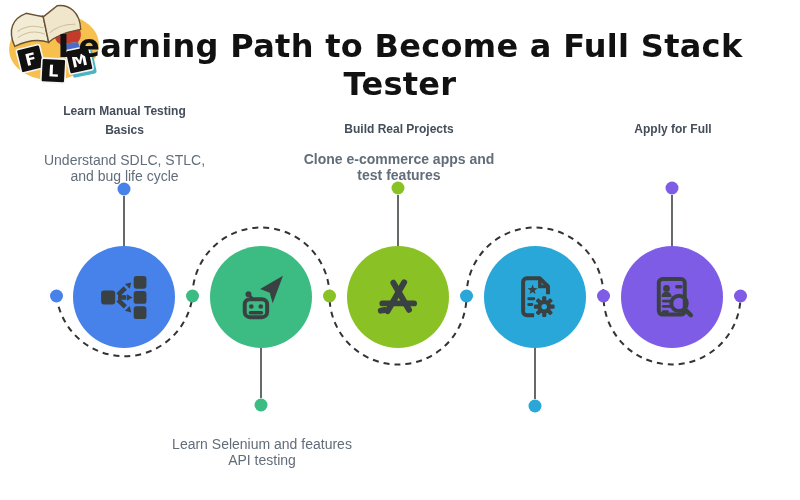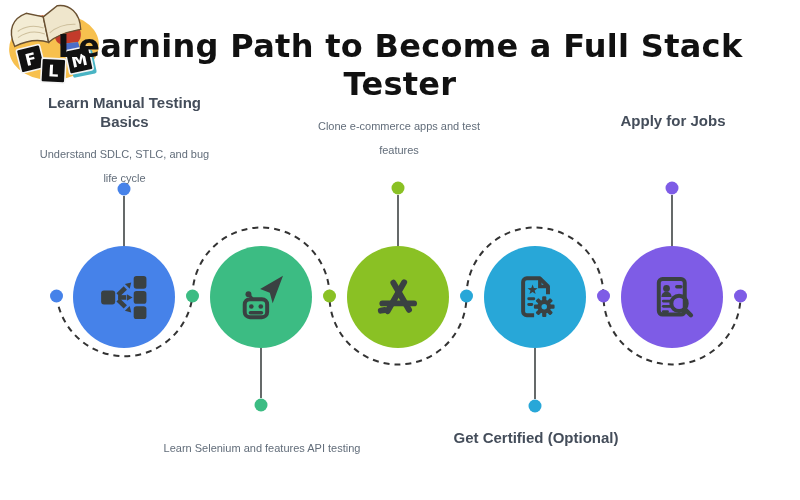--- a/index.html
+++ b/index.html
@@ -12,33 +12,33 @@
     position:absolute;left:0;right:0;top:27px;
     text-align:center;
     font-family:"DejaVu Sans", sans-serif;
     font-weight:bold;font-size:32px;letter-spacing:.3px;
     color:var(--title-color);
   }
   .logo{position:absolute;left:4px;top:2px;width:100px;height:82px;}
   .diagram{position:absolute;left:0;top:0;width:800px;height:500px;}
   .label{position:absolute;text-align:center;}
   .label h2{
-    margin:3px;font-size:15px;line-height:19px;font-weight:bold;
+    margin:12px;font-size:12px;line-height:19px;font-weight:bold;
     color:var(--heading-color);
   }
   .label p{
-    margin:11px 0 0 0;font-size:11px;line-height:24px;
+    margin:11px 0 0 0;font-size:14px;line-height:16px;
     color:var(--description-color);
   }
   .lbl1{left:32px;top:90px;width:185px;}
   .lbl2{left:162px;top:425px;width:200px;}
   .lbl3{left:299px;top:108px;width:200px;}
   .lbl4{left:431px;top:425px;width:210px;}
   .lbl5{left:573px;top:108px;width:200px;}
-  .lbl3 p,.lbl5 p{margin-top:6px;}
+  .lbl3 p,.lbl5 p{margin-top:6px;font-weight:bold;}
   .ink-fill{fill:var(--icon-color);}
   .ink-stroke{stroke:var(--icon-color);}
   .dash-path{stroke:var(--dash-color);}
   .stem{stroke:var(--stem-color);}
 </style>
 </head>
 <body>
 
 <svg class="logo" viewBox="0 0 100 82">
   <ellipse cx="50" cy="45" rx="45" ry="33" fill="#f7c04e" transform="rotate(-6 50 45)"></ellipse>
@@ -169,20 +169,20 @@
 </svg>
 
 <div class="label lbl1">
   <h2>Learn Manual Testing Basics</h2>
   <p>Understand SDLC, STLC, and bug life cycle</p>
 </div>
 <div class="label lbl2">
   <p>Learn Selenium and features API testing</p>
 </div>
 <div class="label lbl3">
+  <h2>Build Real Projects</h2>
   <p>Clone e-commerce apps and test features</p>
 </div>
 <div class="label lbl4">
-  <h2>Get Certified (Optional)</h2>
 </div>
 <div class="label lbl5">
-  <h2>Apply for Jobs</h2>
+  <h2>Apply for Full</h2>
 </div>
 
 </body></html>

